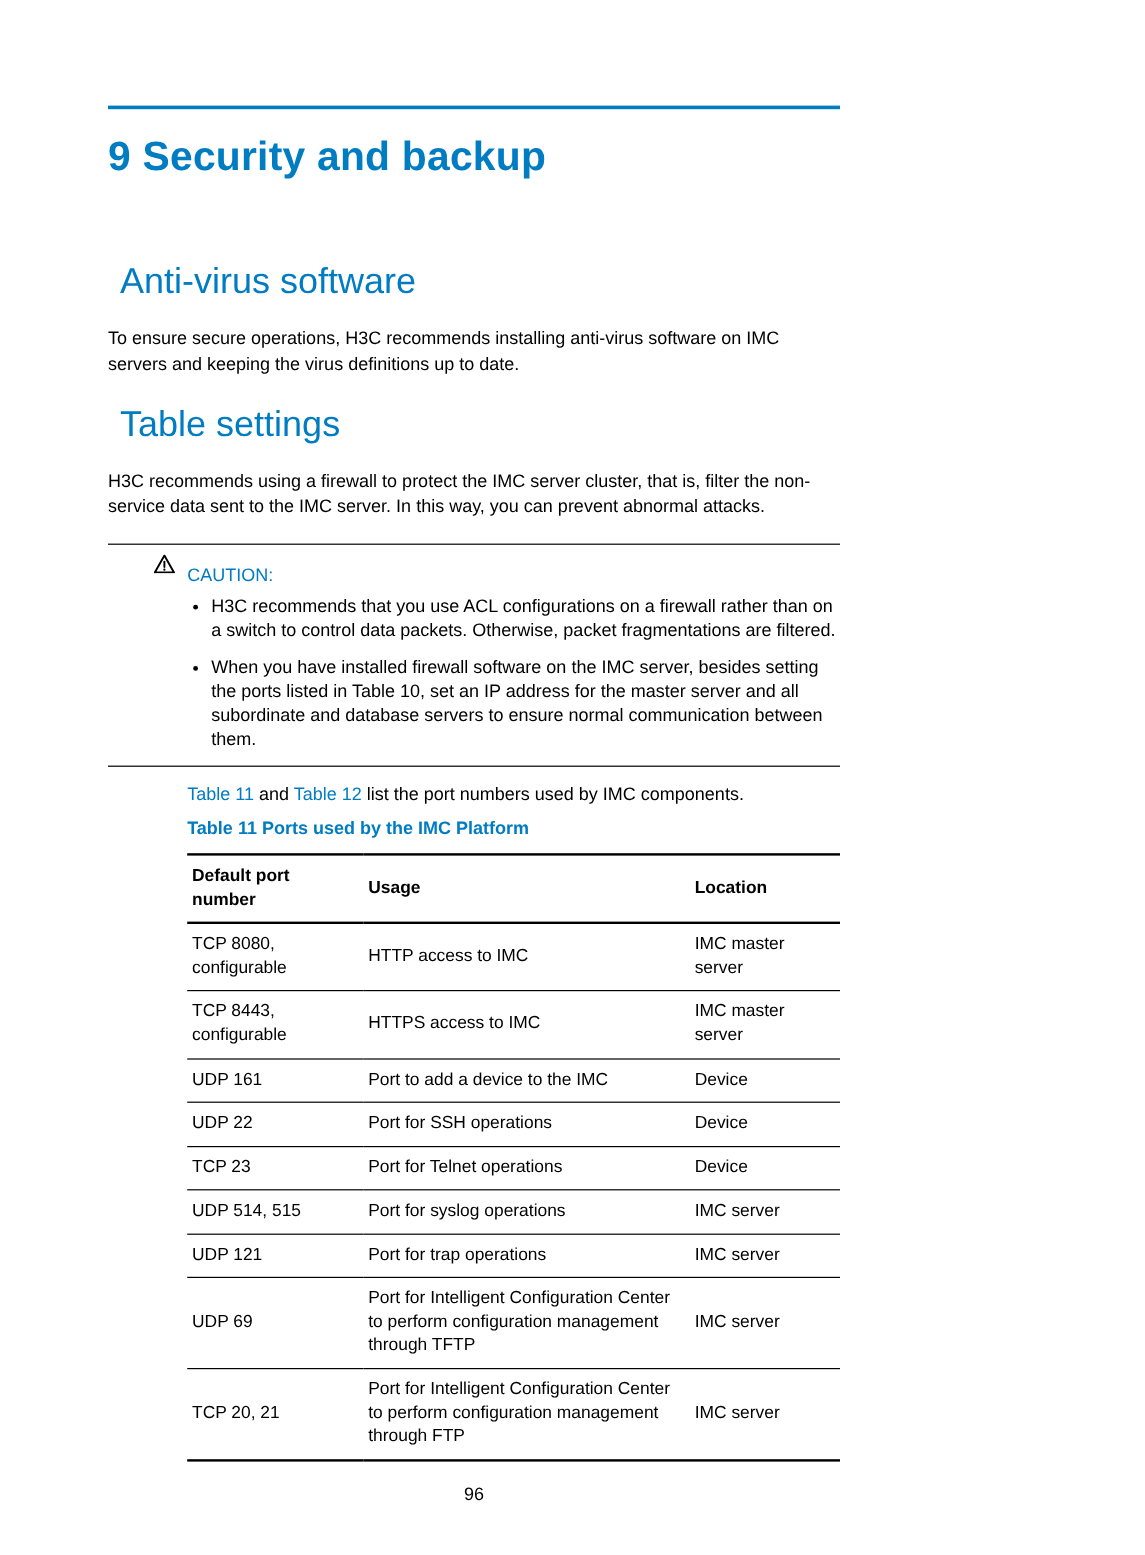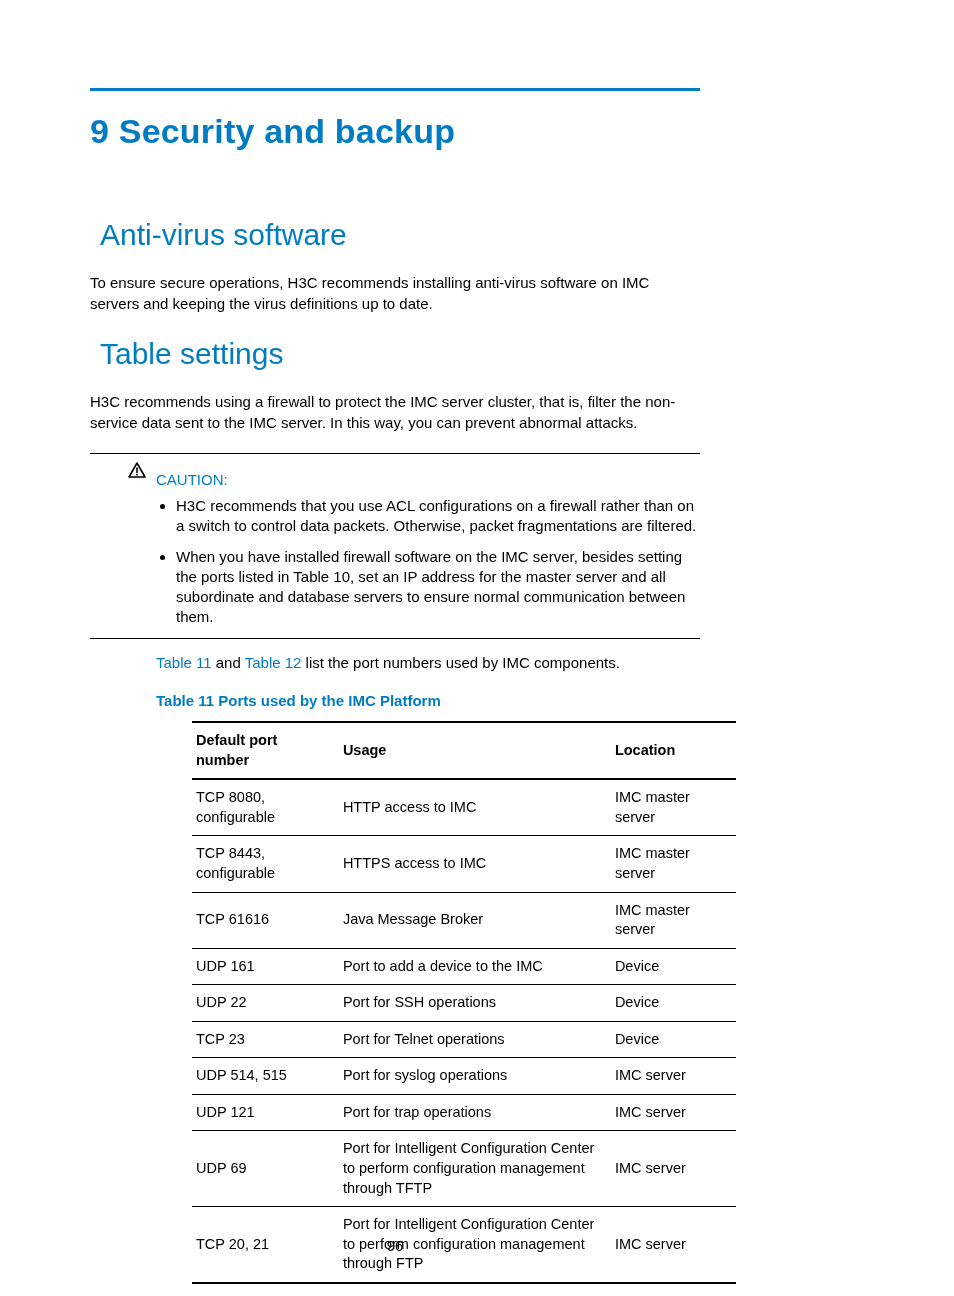--- a/index.html
+++ b/index.html
@@ -78,26 +78,26 @@
   ul.caution-list li {
     margin: 0 0 10px 0;
     font-size: 15px;
   }
   ul.caution-list li:last-child { margin-bottom: 0; }
   .inline-link { color: #007cc2; }
   .table-caption {
     color: #007cc2;
     font-weight: 600;
     font-size: 15px;
-    margin: 18px 0 10px 66px;
+    margin: 8px 0 10px 66px;
   }
   table.ports {
     border-collapse: collapse;
     width: calc(100% - 66px);
-    margin-left: 102px;
+    margin-left: 66px;
     font-size: 14.5px;
   }
   table.ports thead tr {
     border-top: 2px solid #000;
     border-bottom: 2px solid #000;
   }
   table.ports th {
     text-align: left;
     font-weight: 600;
     padding: 8px 10px 8px 4px;
@@ -182,25 +182,20 @@
           <td>TCP 8080, configurable</td>
           <td>HTTP access to IMC</td>
           <td>IMC master server</td>
         </tr>
       <tr>
           <td>TCP 8443, configurable</td>
           <td>HTTPS access to IMC</td>
           <td>IMC master server</td>
         </tr>
       <tr>
-          <td>TCP 61616</td>
-          <td>Java Message Broker</td>
-          <td>IMC master server</td>
-        </tr>
-      <tr>
           <td>UDP 161</td>
           <td>Port to add a device to the IMC</td>
           <td>Device</td>
         </tr>
       <tr>
           <td>UDP 22</td>
           <td>Port for SSH operations</td>
           <td>Device</td>
         </tr>
       <tr>

